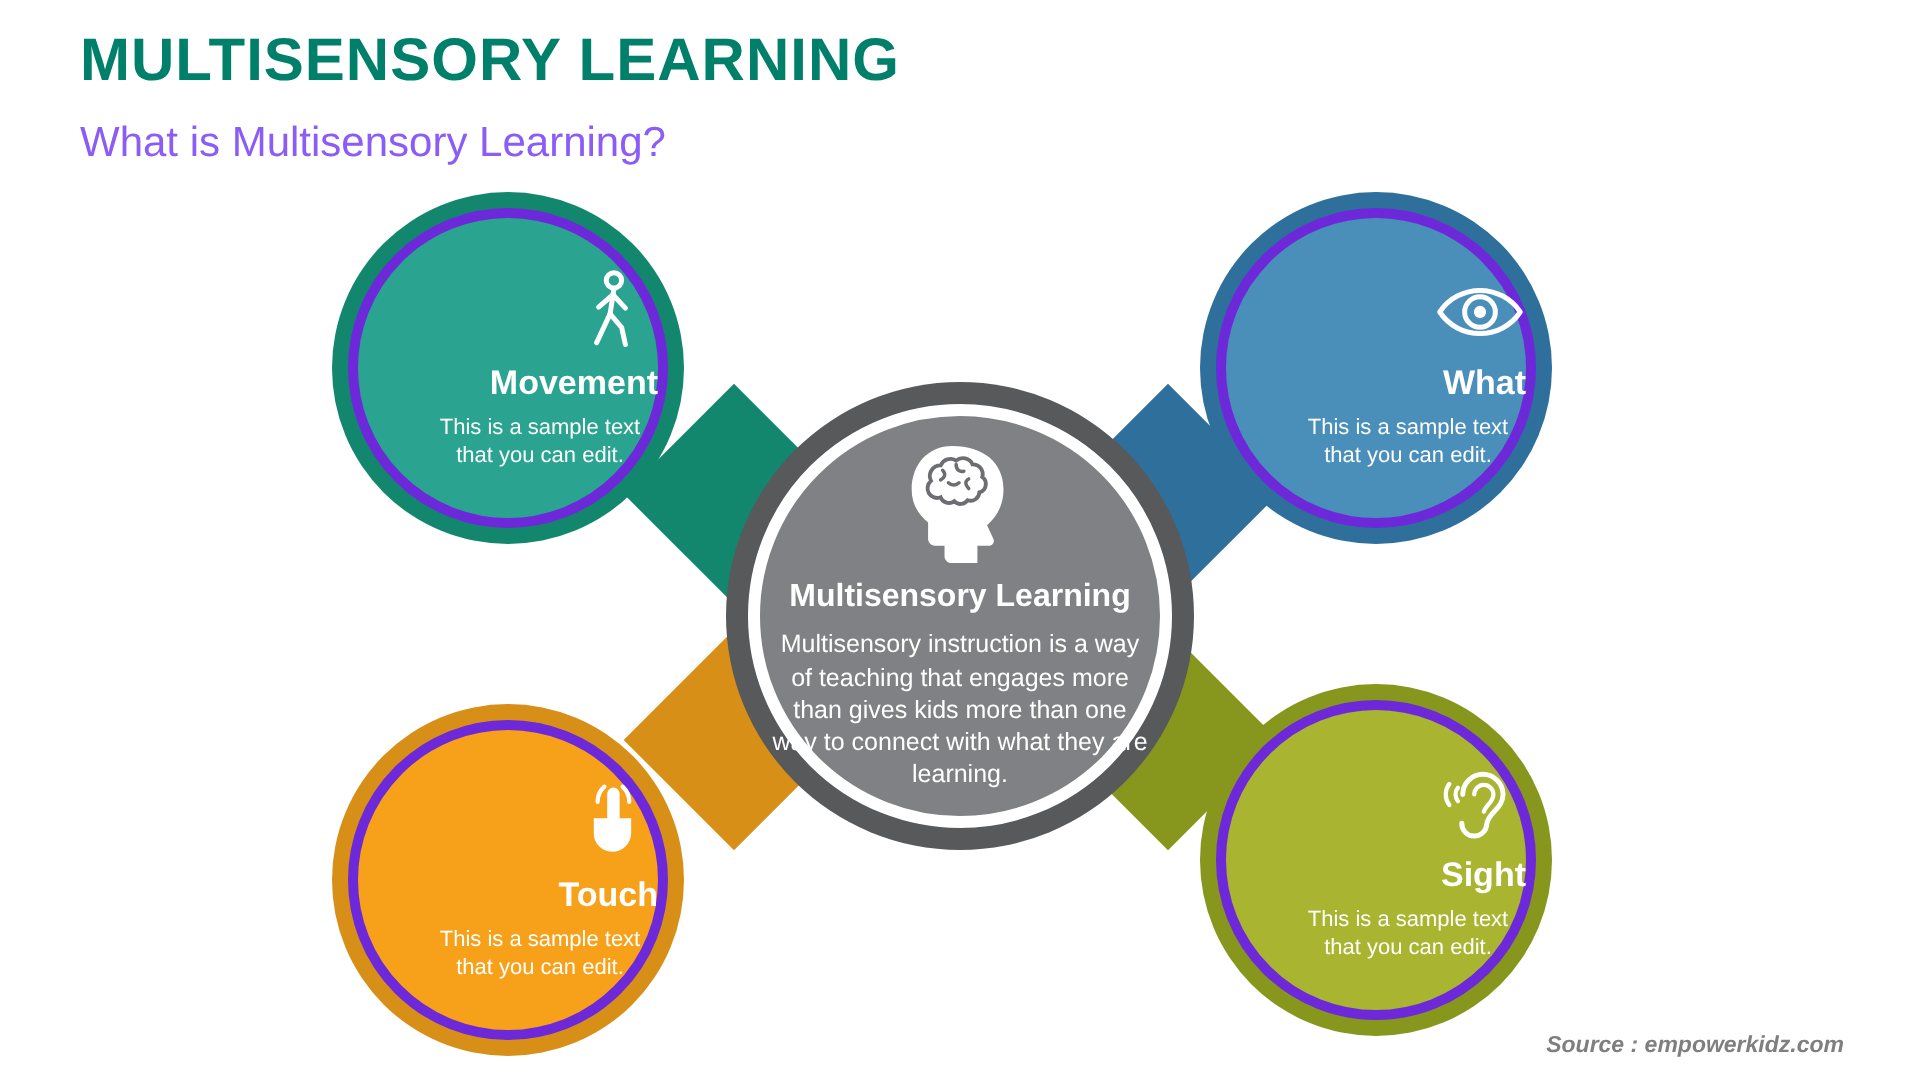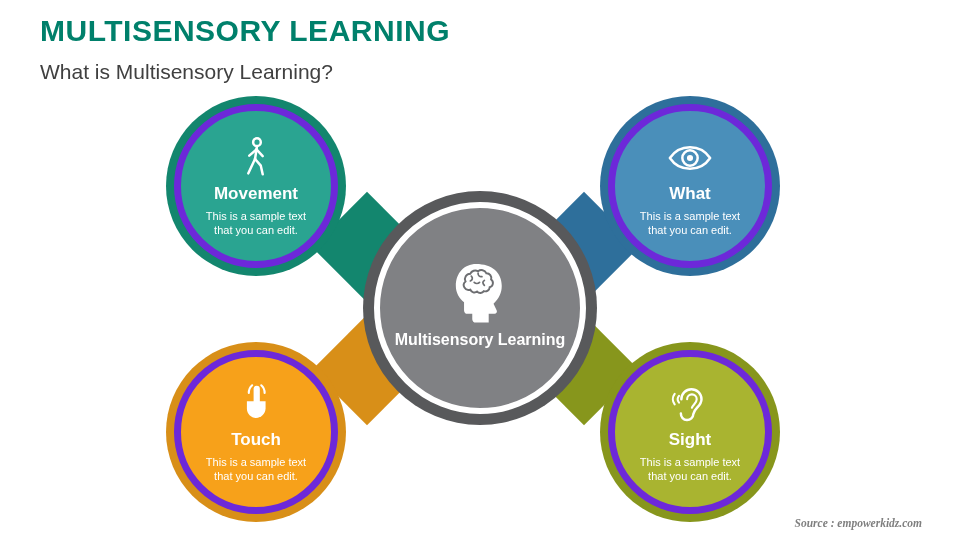--- a/index.html
+++ b/index.html
@@ -8,40 +8,40 @@
     background:#ffffff;
     font-family:"Liberation Sans",sans-serif;
   }
   .page-title{
     position:absolute;left:40px;top:14px;
     font-size:30px;font-weight:bold;letter-spacing:.5px;
     color:#00806b;
   }
   .page-subtitle{
     position:absolute;left:40px;top:60px;
-    font-size:21px;color:#404040;
+    font-size:21px;color:#8b5cf6;
   }
   .source-note{
     position:absolute;right:38px;top:517px;
     font-size:11.5px;font-style:italic;font-weight:bold;color:#7f7f7f;
   }
   
   .connector{
     position:absolute;width:78px;height:78px;
     transform:rotate(45deg);
     z-index:1;
   }
   
   .node{
     position:absolute;width:150px;height:150px;border-radius:50%;
     background:var(--fill,#999);
-    border:7px solid #6d28d9;
+    border:5px solid #6d28d9;
     box-shadow:0 0 0 8px var(--border,#555);
     z-index:2;
-    display:flex;flex-direction:column;align-items:center;justify-content:center;
+    display:flex;flex-direction:column;align-items:flex-end;justify-content:center;
     text-align:center;color:#fff;
   }
   .node .icon{display:block;height:46px;margin-bottom:3px;}
   .node-label{font-size:17px;font-weight:bold;margin-bottom:5px;}
   .node-text{width:118px;font-size:11px;line-height:1.28;}
   
   .center-node{
     position:absolute;left:374px;top:202px;
     width:200px;height:200px;border-radius:50%;
     background:var(--fill,#808184);
@@ -87,21 +87,21 @@
     <svg width="46" height="46" viewBox="0 0 48 48" fill="none" stroke="#fff" stroke-width="2.6" stroke-linecap="round" stroke-linejoin="round">
       <path d="M3 24 C13 9 35 9 45 24 C35 39 13 39 3 24 Z"></path>
       <circle cx="24" cy="24" r="8"></circle>
       <circle cx="24" cy="24" r="3.2" fill="#fff" stroke="none"></circle>
     </svg>
   </span>
   <div class="node-label">What</div>
   <div class="node-text">This is a sample text that you can edit.</div>
 </div>
 
-<div class="node" style="left: 174px; top: 350px; --fill: #f7a11a; --border: #d88f18;">
+<div class="node" style="left: 174px; top: 360px; --fill: #f7a11a; --border: #d88f18;">
   <span class="icon">
     <svg width="46" height="46" viewBox="0 0 48 48">
       <rect x="21.5" y="5" width="6.5" height="20" rx="3.2" fill="#fff"></rect>
       <path d="M14.5 21 h19.5 v7.5 c0 5.5 -4.5 10 -10 10 c-5.3 0 -9.5 -4.3 -9.5 -9.5 Z" fill="#fff"></path>
       <path d="M16.5 12.5 A10.5 10.5 0 0 1 20 4.5" stroke="#fff" stroke-width="2.2" fill="none" stroke-linecap="round"></path>
       <path d="M33 12.5 A10.5 10.5 0 0 0 29.5 4.5" stroke="#fff" stroke-width="2.2" fill="none" stroke-linecap="round"></path>
     </svg>
   </span>
   <div class="node-label">Touch</div>
   <div class="node-text">This is a sample text that you can edit.</div>
@@ -122,15 +122,16 @@
 
 <div class="center-node" style="--fill: #808184; --border: #58595b;">
   <span class="icon">
     <svg width="58" height="66" viewBox="0 0 60 68">
       <path fill="#fff" d="M26 3 C13.5 3 5 12.5 5 25.5 c0 7.5 3.5 13 8.5 17 L13.5 51 c0 2 1.5 3.5 3.5 3.5 h5 v5.5 c0 2 1.6 3.5 3.6 3.5 H39 v-9 h6 c1.8 0 3 -1.8 2.3 -3.4 L44 44 c5.5 -5 8.5 -11 8.5 -18.5 C52.5 11.5 42 3 26 3 Z"></path>
       <path d="M15 21 a5.5 5.5 0 0 1 5 -8 a5.5 5.5 0 0 1 8 -2.5 a5.5 5.5 0 0 1 8.5 2 a5 5 0 0 1 5 6.5 a4.5 4.5 0 0 1 -1.5 8 a4.5 4.5 0 0 1 -6 4 a4.5 4.5 0 0 1 -7 0.5 a4.5 4.5 0 0 1 -7 -2 a5 5 0 0 1 -5 -8.5 Z" fill="none" stroke="#6d6e71" stroke-width="2"></path>
       <path d="M21 15.5 c2 2 1 4 -1 5 M28 12.5 c0 3 2 4 4 3.5 M34.5 20 c-2 1 -2 3 0 5 M24 22 c1.5 1.5 4 1.5 5.5 0" fill="none" stroke="#6d6e71" stroke-width="1.8" stroke-linecap="round"></path>
     </svg>
   </span>
   <div class="center-label">Multisensory Learning</div>
+  <div class="center-text">Multisensory instruction is a way of teaching that engages more than gives kids more than one way to connect with what they are learning.</div>
 </div>
 
-<div class="source-note" style="color: rgb(127, 127, 127); font-family: Liberation Serif, serif;">Source : empowerkidz.com</div>
+<div class="source-note" style="color: rgb(127, 127, 127);">Source : empowerkidz.com</div>
 
 </body></html>

